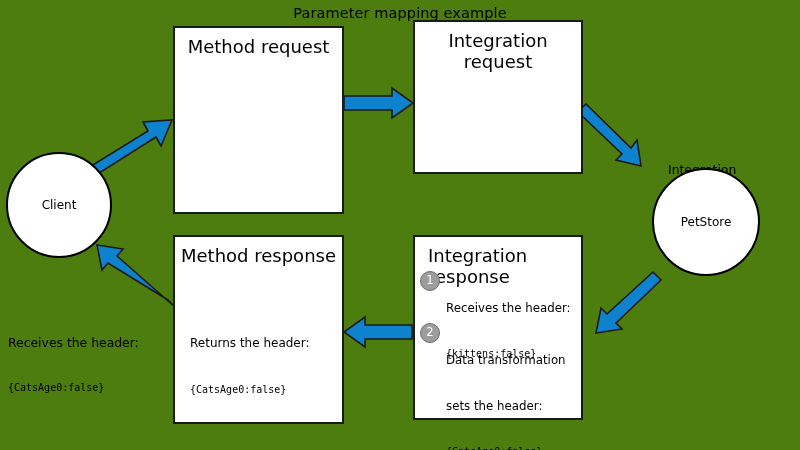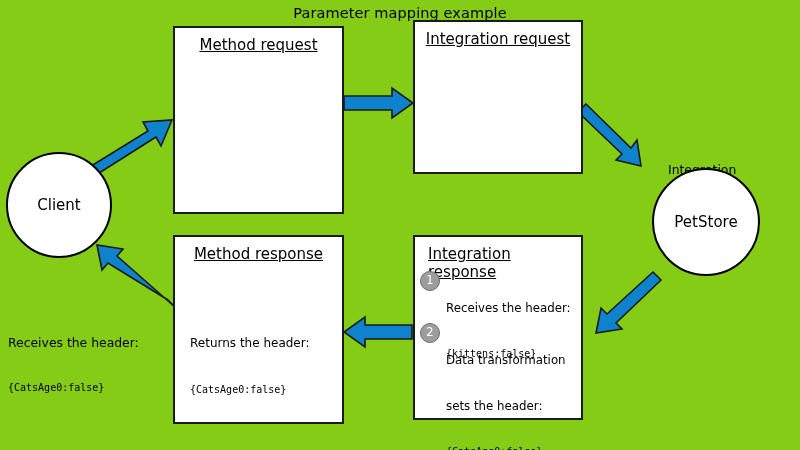--- a/index.html
+++ b/index.html
@@ -41,34 +41,33 @@
     border: 2px solid #1a1a1a;
     background: #ffffff;
     box-sizing: border-box;
   }
   .box-title {
     position: absolute;
     left: 0;
     top: 8px;
     width: 100%;
     text-align: center;
-    font-size: 15px;
-    text-decoration: underline;
+    font-size: 18px;
   }
 
   .circle {
     position: absolute;
     border: 2px solid #000000;
     border-radius: 50%;
     background: #ffffff;
     box-sizing: border-box;
     display: flex;
     align-items: center;
     justify-content: center;
-    font-size: 15px;
+    font-size: 12px;
   }
 
   .free-label {
     position: absolute;
     font-size: 12.4px;
     line-height: 1.28;
     white-space: pre;
   }
   .mono {
     font-family: "DejaVu Sans Mono", "Liberation Mono", monospace;
@@ -103,21 +102,21 @@
   .box-body {
     position: absolute;
     font-size: 12px;
     line-height: 1.3;
     white-space: pre;
   }
 </style>
 </head>
 <body>
 
-<div id="canvas" style="background: #84cc16;">
+<div id="canvas" style="background: #4d7c0f;">
 
   <div class="diagram-title">Parameter mapping example</div>
 
   <svg id="arrow-layer" viewBox="0 0 800 450" width="800" height="450">
 
     <g>
       <polygon points="88,168 148,131 143,122 172,120 161,146 156,137 96,175" fill="#0e82cd" stroke="#1a1a1a" stroke-width="1.6" stroke-linejoin="miter"></polygon>
     </g>
 
     <g>

